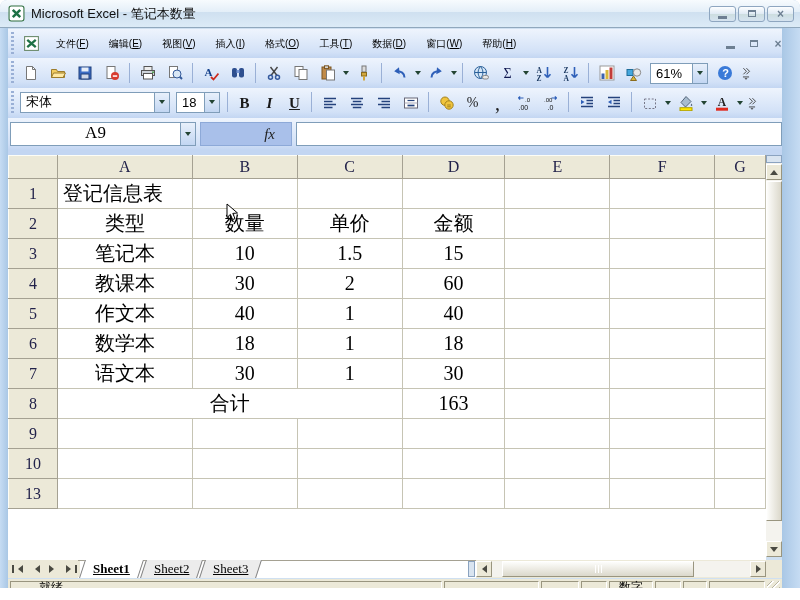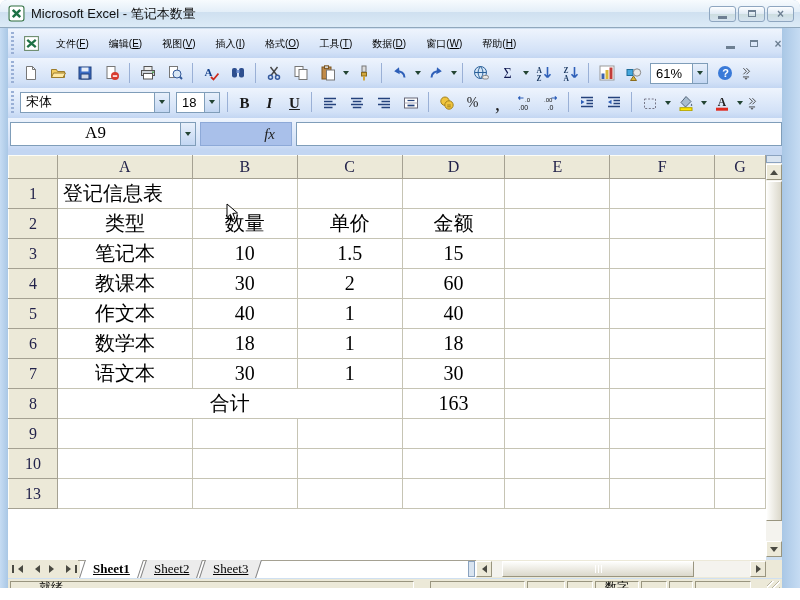--- a/index.html
+++ b/index.html
@@ -95,21 +95,21 @@
   .tab.active > span { font-weight:bold; }
   .hsplit { position:absolute; left:460px; top:1px; width:7px; height:16px; background:#d9e4f0; border:1px solid #8ba3c0; }
   .hsb-l { left:468px; top:1px; } .hsb-r { left:742px; top:1px; }
   .htrack { position:absolute; left:484px; top:1px; width:258px; height:16px; background:#f4f3ee; }
   .hthumb { position:absolute; left:10px; top:0; width:192px; height:16px;
     background:linear-gradient(#fdfdfb,#dbd8cb); border:1px solid; border-color:#fff #99957f #99957f #fff;
     display:flex; align-items:center; justify-content:center; gap:2px; }
   .hthumb i { width:1px; height:8px; background:#9a968a; border-right:1px solid #fff; }
   
   .statusbar { position:absolute; left:8px; top:579px; width:774px; height:17px; background:#ece9d8;
-    display:flex; align-items:center; gap:16px; padding:0 2px; }
+    display:flex; align-items:center; gap:2px; padding:0 2px; }
   .spanel { height:13px; border:1px solid; border-color:#99957f #fff #fff #99957f;
     font-size:12px; color:#000; display:flex; align-items:center; padding:0 4px; }
   .spanel.ready { flex:1; padding-left:28px; }
   .spanel.num { justify-content:center; }
   .grip { width:13px; height:13px;
     background:repeating-linear-gradient(135deg, transparent 0 3px, #b8b4a0 3px 4px, #fff 4px 5px); }
   
   .b-left { position:absolute; left:0; top:28px; width:8px; height:568px; background:linear-gradient(90deg,#c6dcf3,#a9c7e5); }
   .b-right { position:absolute; left:782px; top:28px; width:18px; height:568px; background:linear-gradient(90deg,#a9c7e5,#c6dcf3); }
   .b-bot { position:absolute; left:0; top:596px; width:800px; height:4px; background:linear-gradient(#89a8c4,#5d7f9d); }

